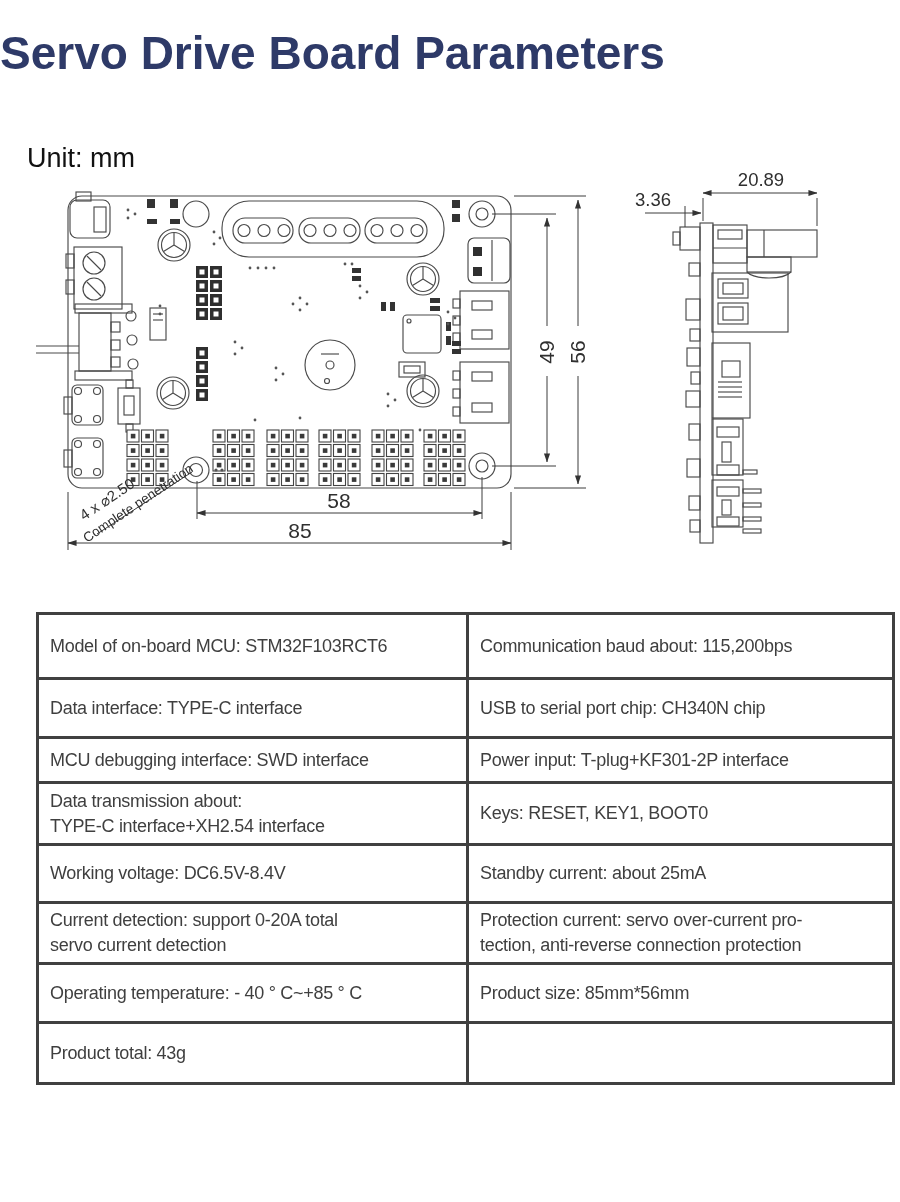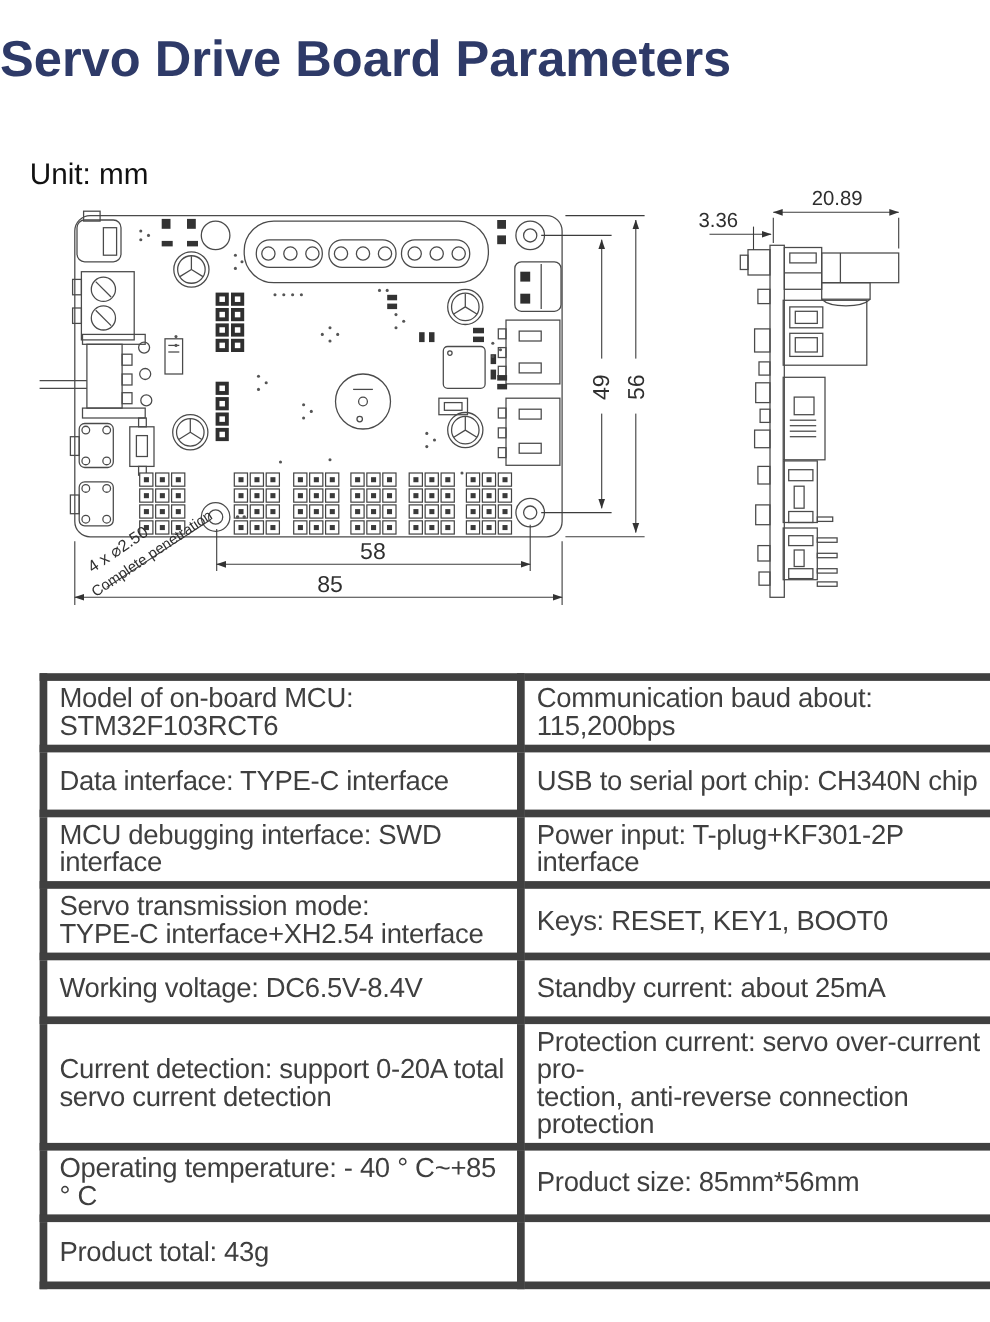--- a/index.html
+++ b/index.html
@@ -13,22 +13,22 @@
   }
   .unit-label{
     position:absolute;left:27px;top:143px;font-size:27px;color:#111;
   }
   svg.drawing{position:absolute;left:0;top:0;}
   table.params{
     position:absolute;left:36px;top:612px;width:828px;
     border-collapse:collapse;table-layout:fixed;
   }
   table.params td{
-    border:7px solid #404040;
-    font-size:25px;color:#3f3f3f;letter-spacing:-0.3px;line-height:25px;
+    border:3px solid #404040;
+    font-size:18px;color:#3f3f3f;letter-spacing:-0.3px;line-height:25px;
     vertical-align:middle;white-space:pre-line;
     padding:4px 4px 4px 11px;
   }
   td.cl{width:412px;}
   td.cr{width:408px;}
   tr.r0{height:65px} tr.r1{height:59px} tr.r2{height:45px} tr.r3{height:62px}
   tr.r4{height:58px} tr.r5{height:63px} tr.r6{height:58px} tr.r7{height:59px}
   tr.r8{height:61px}
 </style>
 </head>
@@ -385,21 +385,21 @@
     </tr>
     <tr class="r1">
       <td class="cl">Data interface: TYPE-C interface</td>
       <td class="cr">USB to serial port chip: CH340N chip</td>
     </tr>
     <tr class="r2">
       <td class="cl">MCU debugging interface: SWD interface</td>
       <td class="cr">Power input: T-plug+KF301-2P interface</td>
     </tr>
     <tr class="r3">
-      <td class="cl">Servo transmission mode:
+      <td class="cl">Data transmission about:
 TYPE-C interface+XH2.54 interface</td>
       <td class="cr">Keys: RESET, KEY1, BOOT0</td>
     </tr>
     <tr class="r4">
       <td class="cl">Working voltage: DC6.5V-8.4V</td>
       <td class="cr">Standby current: about 25mA</td>
     </tr>
     <tr class="r6">
       <td class="cl">Current detection: support 0-20A total
 servo current detection</td>

